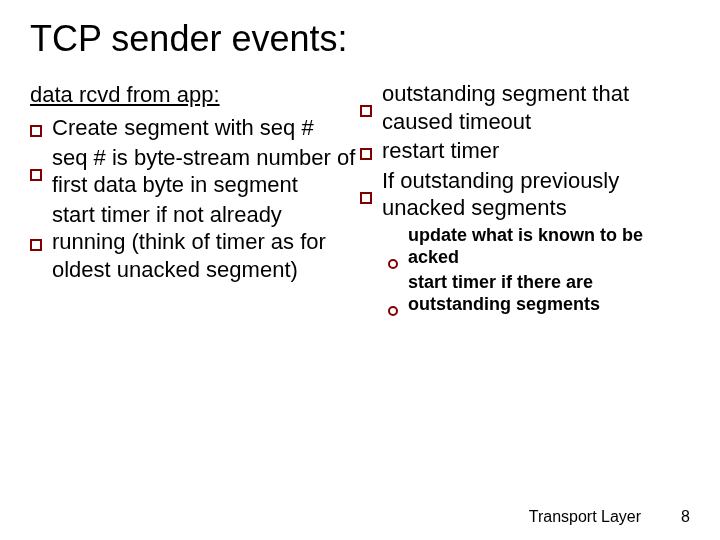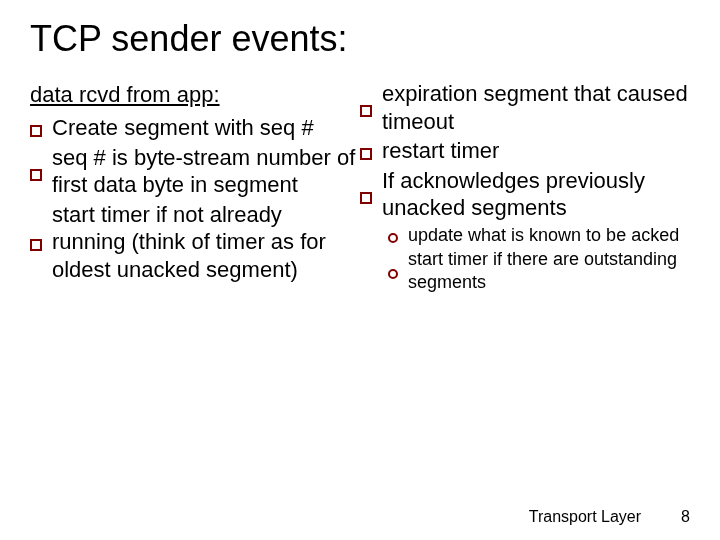--- a/index.html
+++ b/index.html
@@ -31,25 +31,26 @@
   }
   .bullet-row {
     display: flex;
     align-items: center;
     font-size: 22px;
     line-height: 1.25;
     margin-bottom: 2px;
   }
   .sub-row {
     display: flex;
-    align-items: center;
+    align-items: flex-end;
     font-size: 18px;
     line-height: 1.25;
     margin-left: 28px;
     margin-bottom: 2px;
+    font-weight: bold;
   }
   .sq {
     flex: 0 0 auto;
     width: 12px;
     height: 12px;
     border: 2px solid #800000;
     background: #fff;
     margin-top: 7px;
     margin-right: 10px;
   }
@@ -99,31 +100,31 @@
     <div class="bullet-row">
       <span class="sq"></span>
       <span class="txt">start timer if not already running (think of timer as for oldest unacked segment)</span>
     </div>
   </div>
 
   <div class="col">
 
     <div class="bullet-row">
       <span class="sq"></span>
-      <span class="txt">expiration segment that caused timeout</span>
+      <span class="txt">outstanding segment that caused timeout</span>
     </div>
     <div class="bullet-row">
       <span class="sq"></span>
       <span class="txt">restart timer</span>
     </div>
 
 
     <div class="bullet-row">
       <span class="sq"></span>
-      <span class="txt">If acknowledges previously unacked segments</span>
+      <span class="txt">If outstanding previously unacked segments</span>
     </div>
 
     <div class="sub-row">
       <span class="circ"></span>
       <span class="txt">update what is known to be acked</span>
     </div>
     <div class="sub-row">
       <span class="circ"></span>
       <span class="txt">start timer if there are outstanding segments</span>
     </div>

